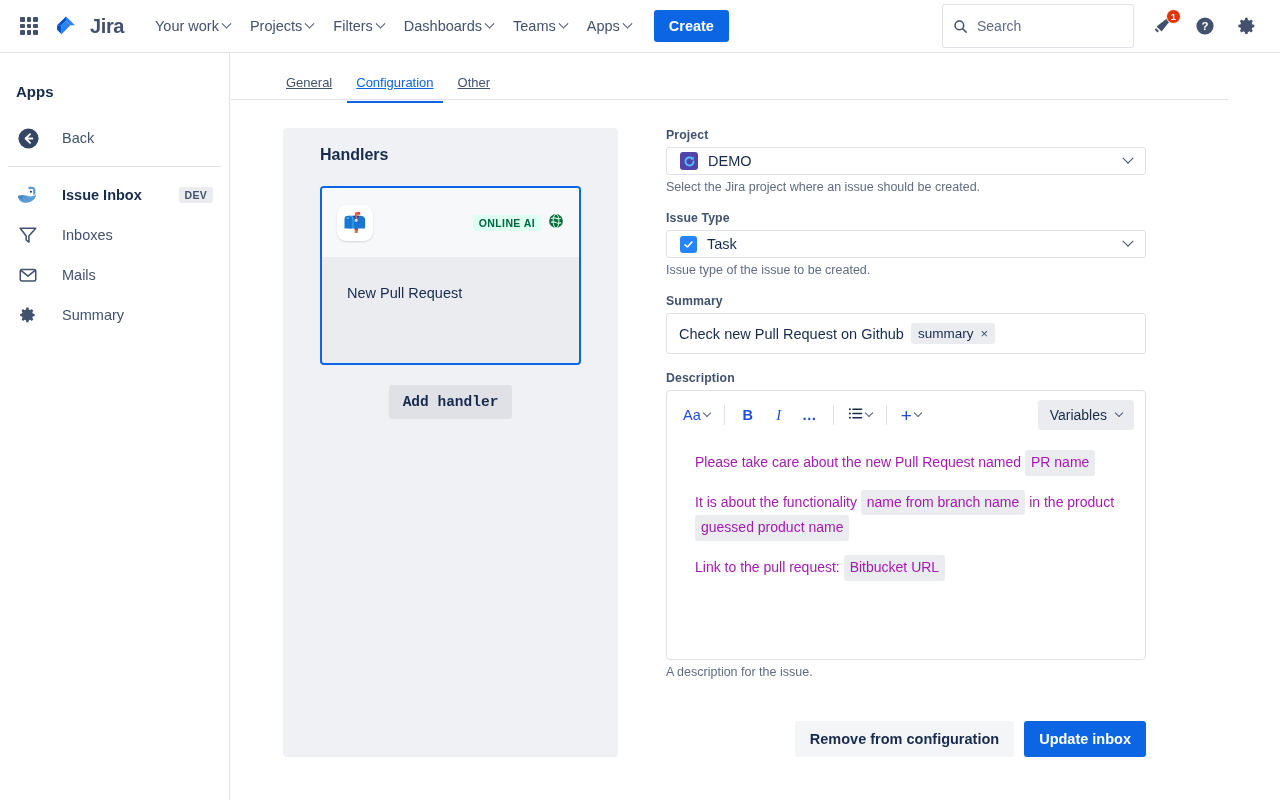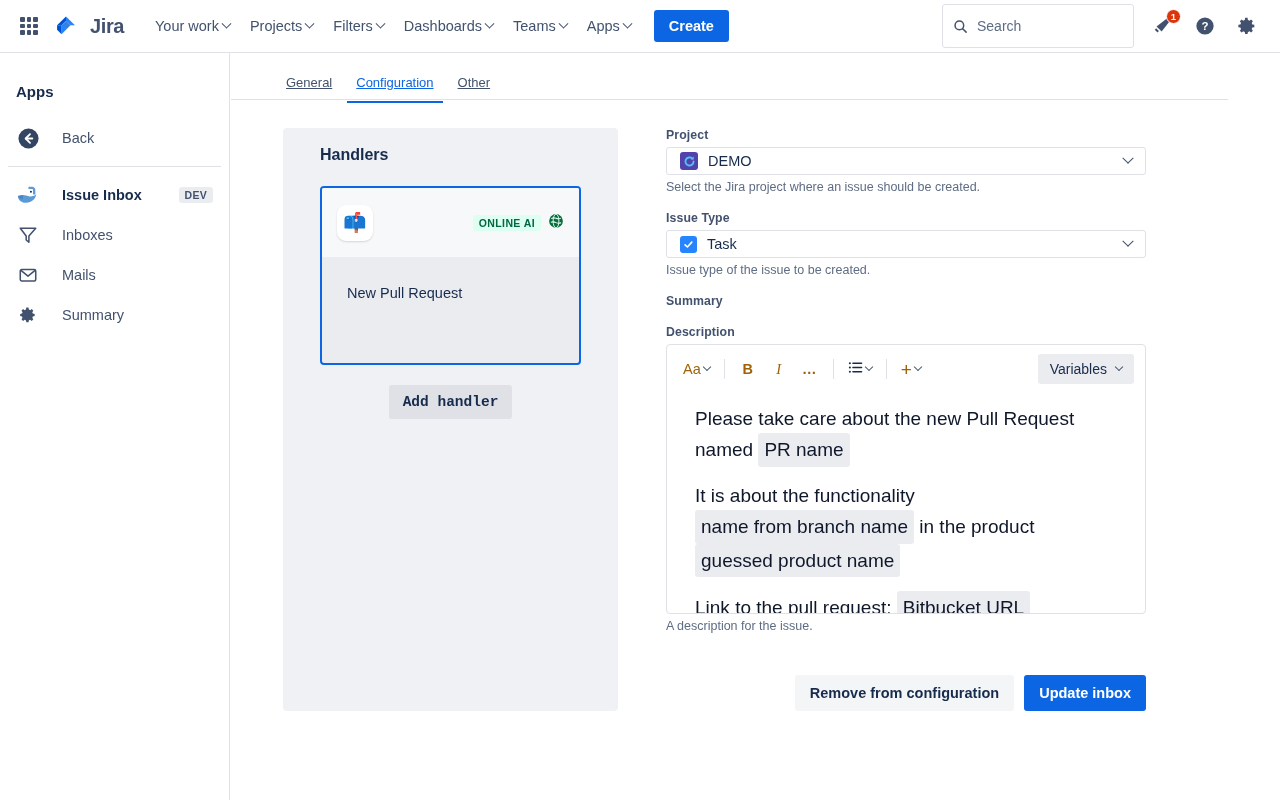--- a/index.html
+++ b/index.html
@@ -214,40 +214,40 @@
     border: 1px solid #DFE1E6; border-radius: 4px;
     background: #fff; height: 270px; display: flex; flex-direction: column;
   }
   #editor-toolbar {
     display: flex; align-items: center; gap: 3px;
     padding: 9px 11px 6px 11px;
   }
   .tb-btn {
     height: 28px; min-width: 28px; border-radius: 3px;
     display: flex; align-items: center; justify-content: center;
-    gap: 3px; cursor: pointer; color: #a16207;
+    gap: 3px; cursor: pointer; color: #1d4ed8;
     font-size: 14.5px; padding: 0 5px;
   }
   .tb-sep { width: 1px; height: 20px; background: #DFE1E6; margin: 0 6px; }
   .tb-chev {
     width: 6px; height: 6px;
     border-right: 1.6px solid #42526E; border-bottom: 1.6px solid #42526E;
     transform: rotate(45deg) translate(-1.5px,-1.5px);
   }
   #variables-button {
     margin-left: auto; background: #EBECF0; border: none;
     border-radius: 3px; font-family: inherit; font-size: 14px;
     color: #172B4D; padding: 7px 12px; cursor: pointer;
     display: flex; align-items: center; gap: 9px;
   }
   #editor-body {
     flex: 1; padding: 14px 28px; overflow: hidden;
   }
   .ed-para {
-    font-size: 19px; color: #0f172a; line-height: 1.55;
+    font-size: 14px; color: #a21caf; line-height: 1.55;
     margin-bottom: 14px;
   }
   .ed-chip {
     background: #EBECF0; border-radius: 3px;
     padding: 2px 6px; display: inline-block;
   }
 
   
   #form-actions {
     display: flex; justify-content: flex-end; gap: 10px;
@@ -479,20 +479,27 @@
             </svg>
           </span>
           <span class="select-value">Task</span>
           <span class="select-chev"></span>
         </div>
         <div class="field-help">Issue type of the issue to be created.</div>
       </div>
 
       <div class="field-block">
         <div class="field-label">Summary</div>
+        <div class="text-input-box">
+          <span class="plain-text">Check new Pull Request on Github</span>
+          <span class="chip">
+            <span>summary</span>
+            <span class="chip-x">×</span>
+          </span>
+        </div>
       </div>
 
       <div class="field-block">
         <div class="field-label">Description</div>
 
         <div id="editor">
           <div id="editor-toolbar">
             <div class="tb-btn">
               <span>Aa</span>
               <span class="tb-chev"></span>

